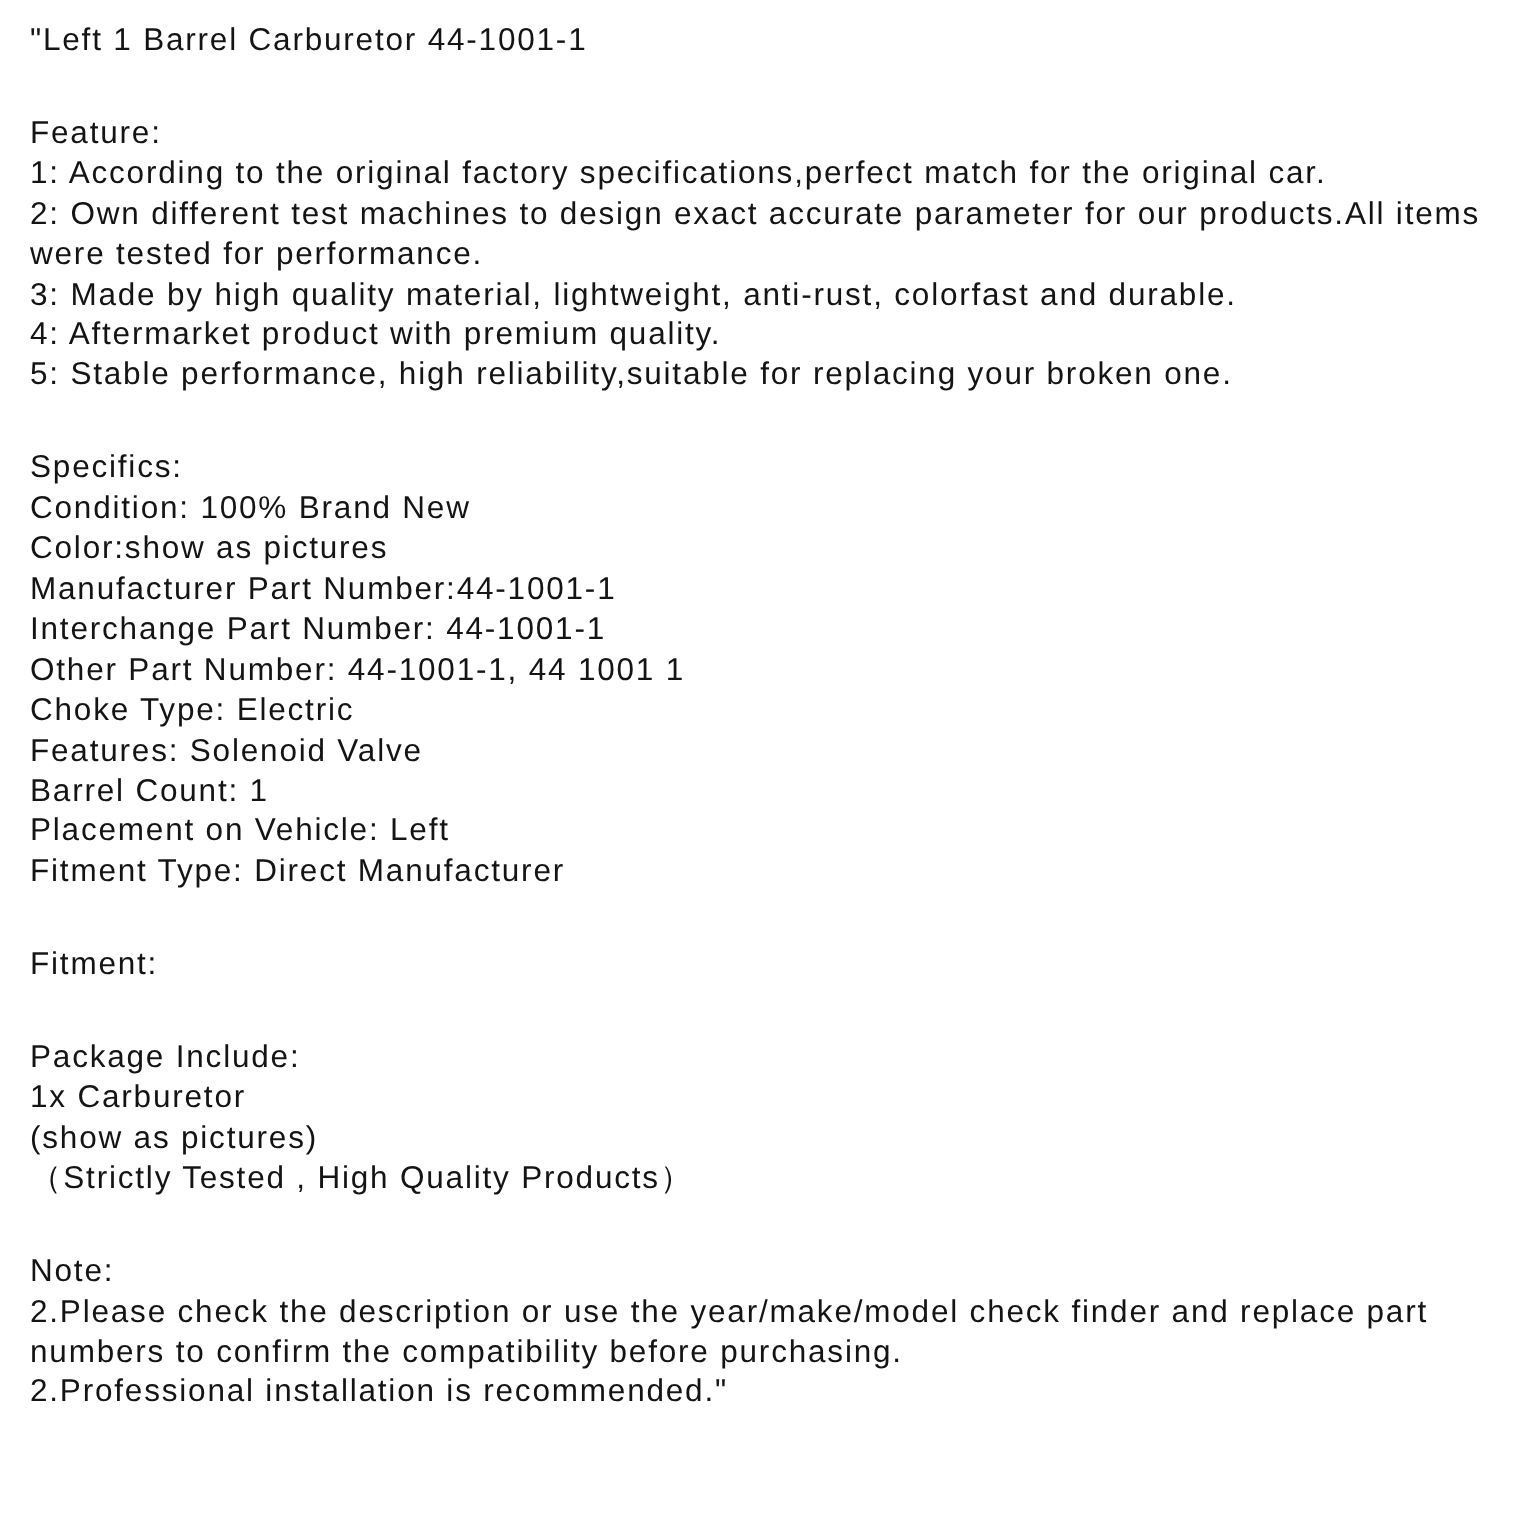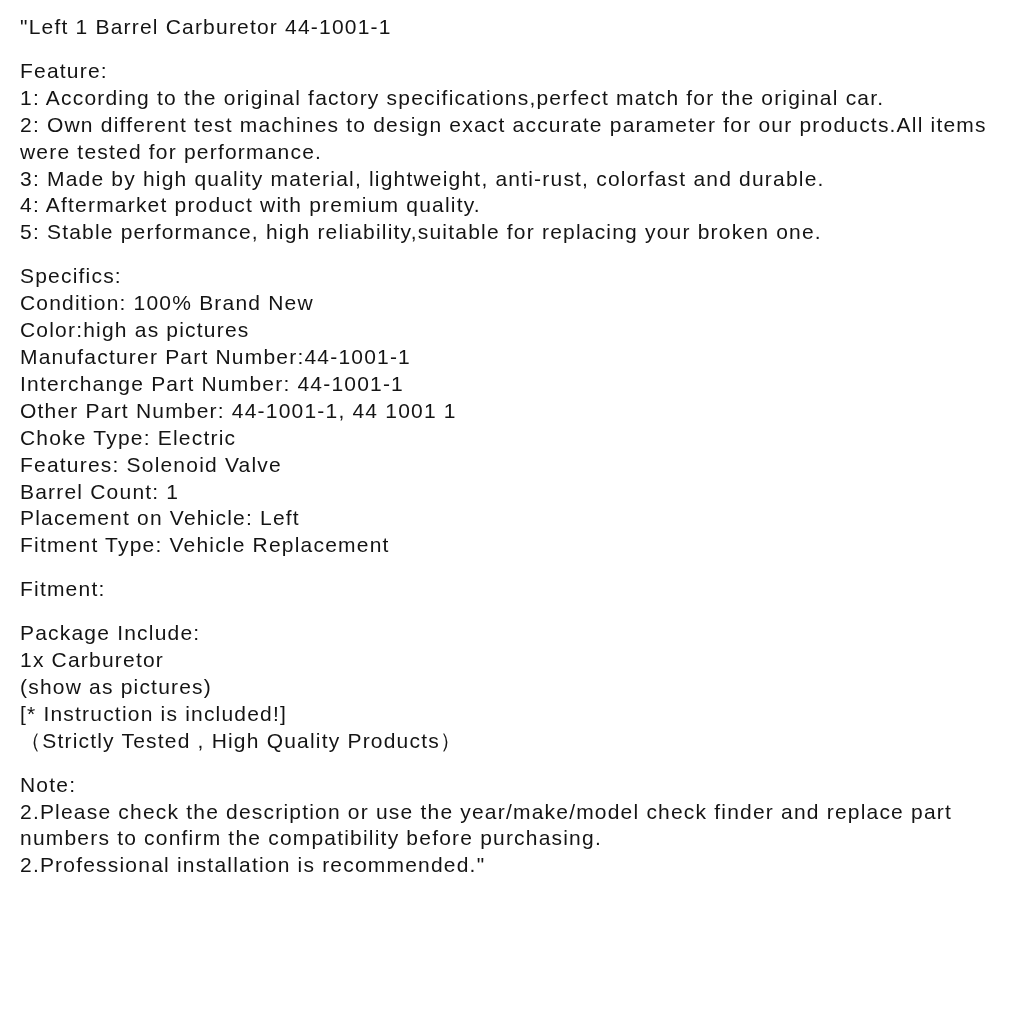--- a/index.html
+++ b/index.html
@@ -16,21 +16,21 @@
     padding: 14px 14px 0 20px;
     font-family: "Liberation Sans", "DejaVu Sans", sans-serif;
     font-size: 21px;
     line-height: 26.9px;
     letter-spacing: 1.2px;
     font-weight: 400;
     color: #141414;
     -webkit-font-smoothing: antialiased;
   }
   .section {
-    margin-top: 17px; 
+    margin-top: 35px; 
   }
   .line {
     min-height: 26.9px;
     white-space: normal;
     overflow-wrap: break-word;
   }
 </style>
 </head>
 <body>
 
@@ -41,38 +41,37 @@
         <div class="line">Feature:</div>
         <div class="line">1: According to the original factory specifications,perfect match for the original car.</div>
         <div class="line">2: Own different test machines to design exact accurate parameter for our products.All items were tested for performance.</div>
         <div class="line">3: Made by high quality material, lightweight, anti-rust, colorfast and durable.</div>
         <div class="line">4: Aftermarket product with premium quality.</div>
         <div class="line">5: Stable performance, high reliability,suitable for replacing your broken one.</div>
       </section>
       <section class="section">
         <div class="line">Specifics:</div>
         <div class="line">Condition: 100% Brand New</div>
-        <div class="line">Color:high as pictures</div>
+        <div class="line">Color:show as pictures</div>
         <div class="line">Manufacturer Part Number:44-1001-1</div>
         <div class="line">Interchange Part Number: 44-1001-1</div>
         <div class="line">Other Part Number: 44-1001-1, 44 1001 1</div>
         <div class="line">Choke Type: Electric</div>
         <div class="line">Features: Solenoid Valve</div>
         <div class="line">Barrel Count: 1</div>
         <div class="line">Placement on Vehicle: Left</div>
-        <div class="line">Fitment Type: Vehicle Replacement</div>
+        <div class="line">Fitment Type: Direct Manufacturer</div>
       </section>
       <section class="section">
         <div class="line">Fitment:</div>
       </section>
       <section class="section">
         <div class="line">Package Include:</div>
         <div class="line">1x Carburetor</div>
         <div class="line">(show as pictures)</div>
-        <div class="line">[* Instruction is included!]</div>
         <div class="line">（Strictly Tested , High Quality Products）</div>
       </section>
       <section class="section">
         <div class="line">Note:</div>
         <div class="line">2.Please check the description or use the year/make/model check finder and replace part numbers to confirm the compatibility before purchasing.</div>
         <div class="line">2.Professional installation is recommended."</div>
       </section>
     </div>
 </div>
 

